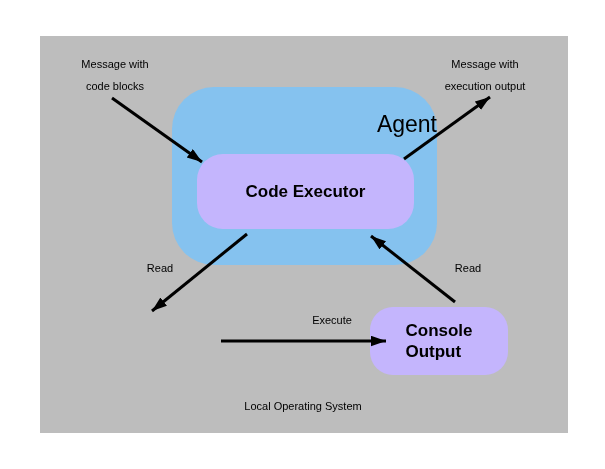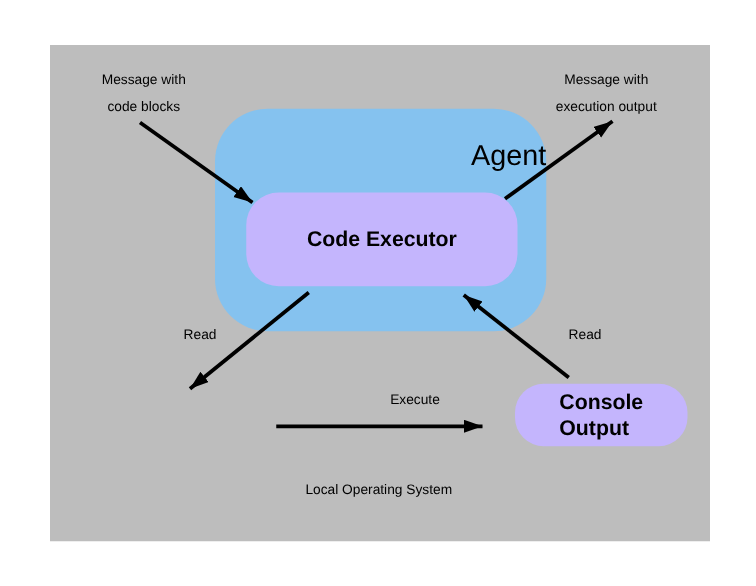--- a/index.html
+++ b/index.html
@@ -60,41 +60,41 @@
     height: 75px;
     border-radius: 26px;
   }
   .code-file {
     left: 83px;
     top: 316px;
     width: 137px;
     height: 47px;
   }
   .console-output {
-    left: 412px;
+    left: 370px;
     top: 307px;
     width: 138px;
-    height: 50px;
+    height: 68px;
     border-radius: 23px;
   }
   .edge-label, .annotation {
     position: absolute;
     transform: translate(-50%, -50%);
     font-size: 11px;
     font-weight: 400;
     text-align: center;
     line-height: 22px;
     white-space: pre-line;
   }
   .lbl-msg-in      { left: 115px; top: 75px;  }
   .lbl-msg-out     { left: 485px; top: 75px;  }
   .lbl-write       { left: 160px; top: 268px; }
   .lbl-read        { left: 468px; top: 268px; }
   .lbl-execute     { left: 304px; top: 320px; margin-left: 28px; }
-  .lbl-os          { left: 303px; top: 392px; }
+  .lbl-os          { left: 303px; top: 406px; }
   .arrows-layer {
     position: absolute;
     left: 0;
     top: 0;
     width: 605px;
     height: 469px;
     pointer-events: none;
   }
 </style>
 </head>

